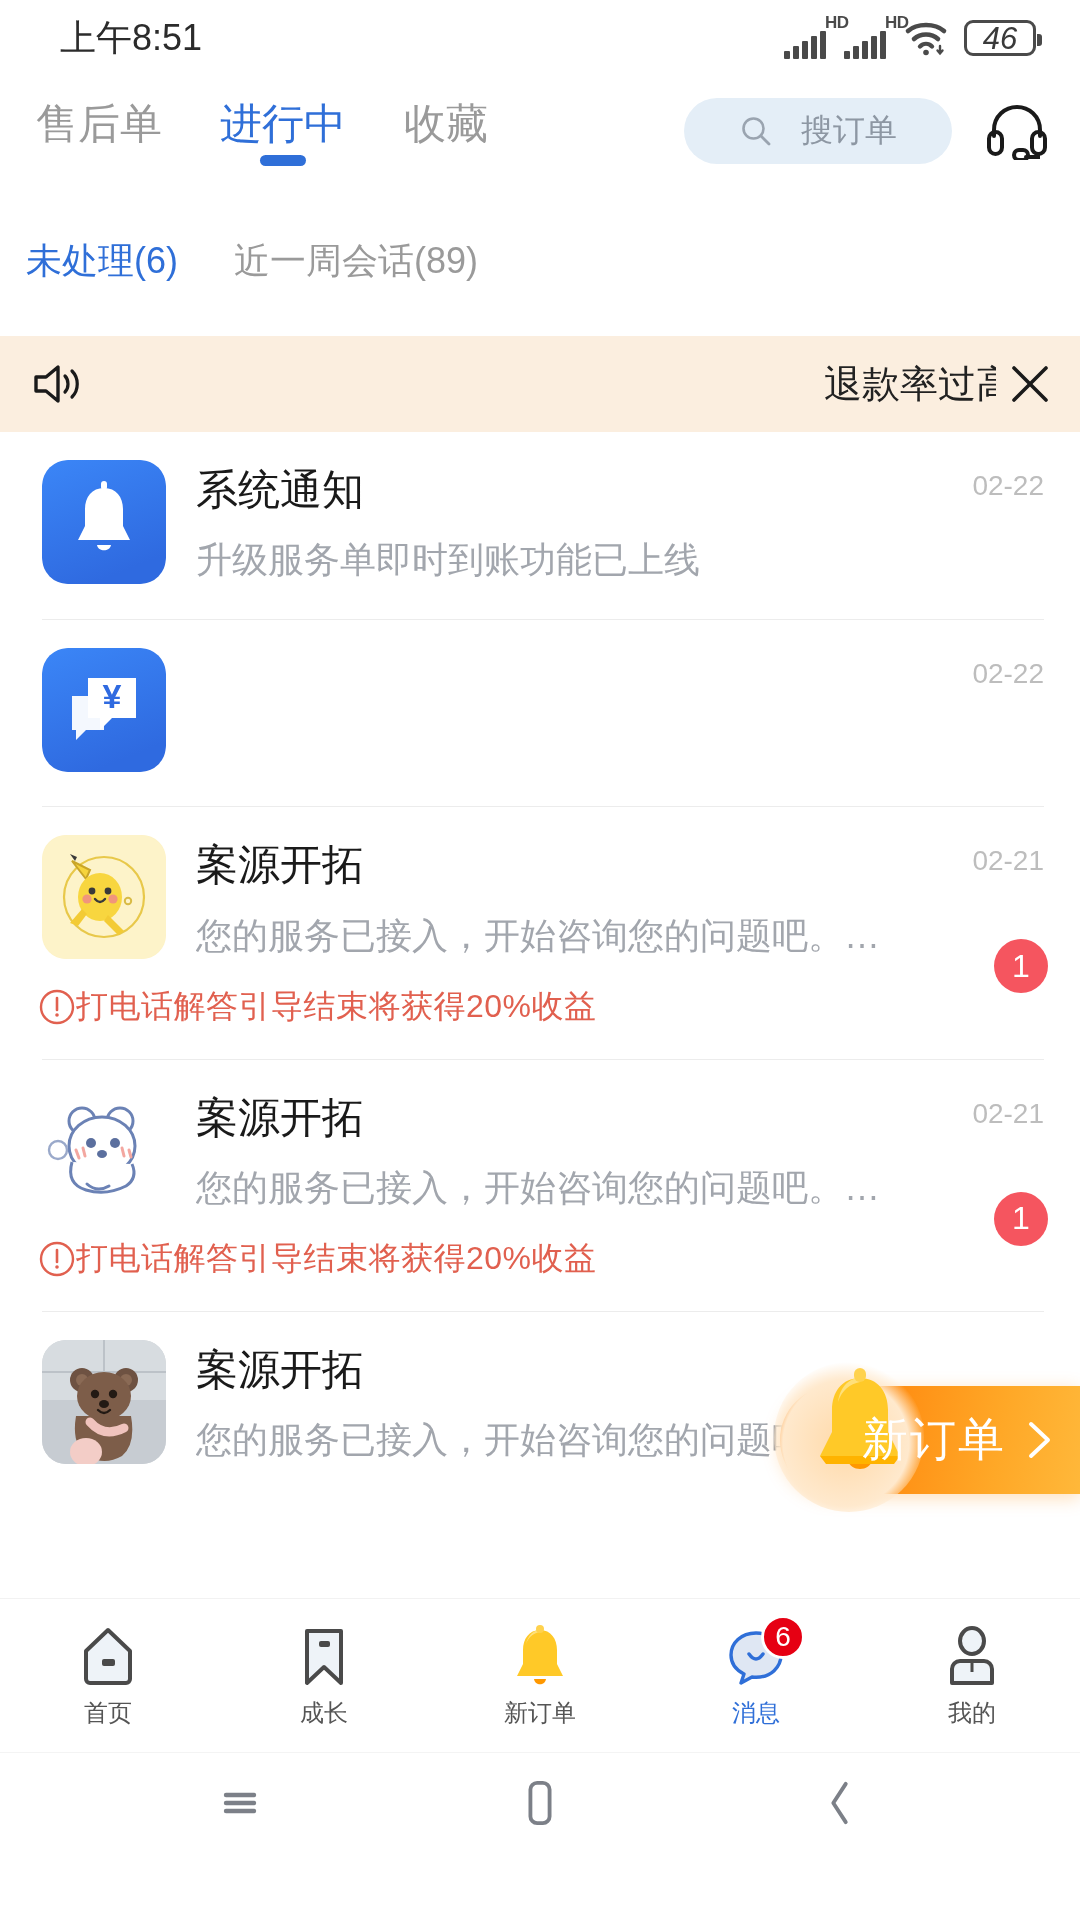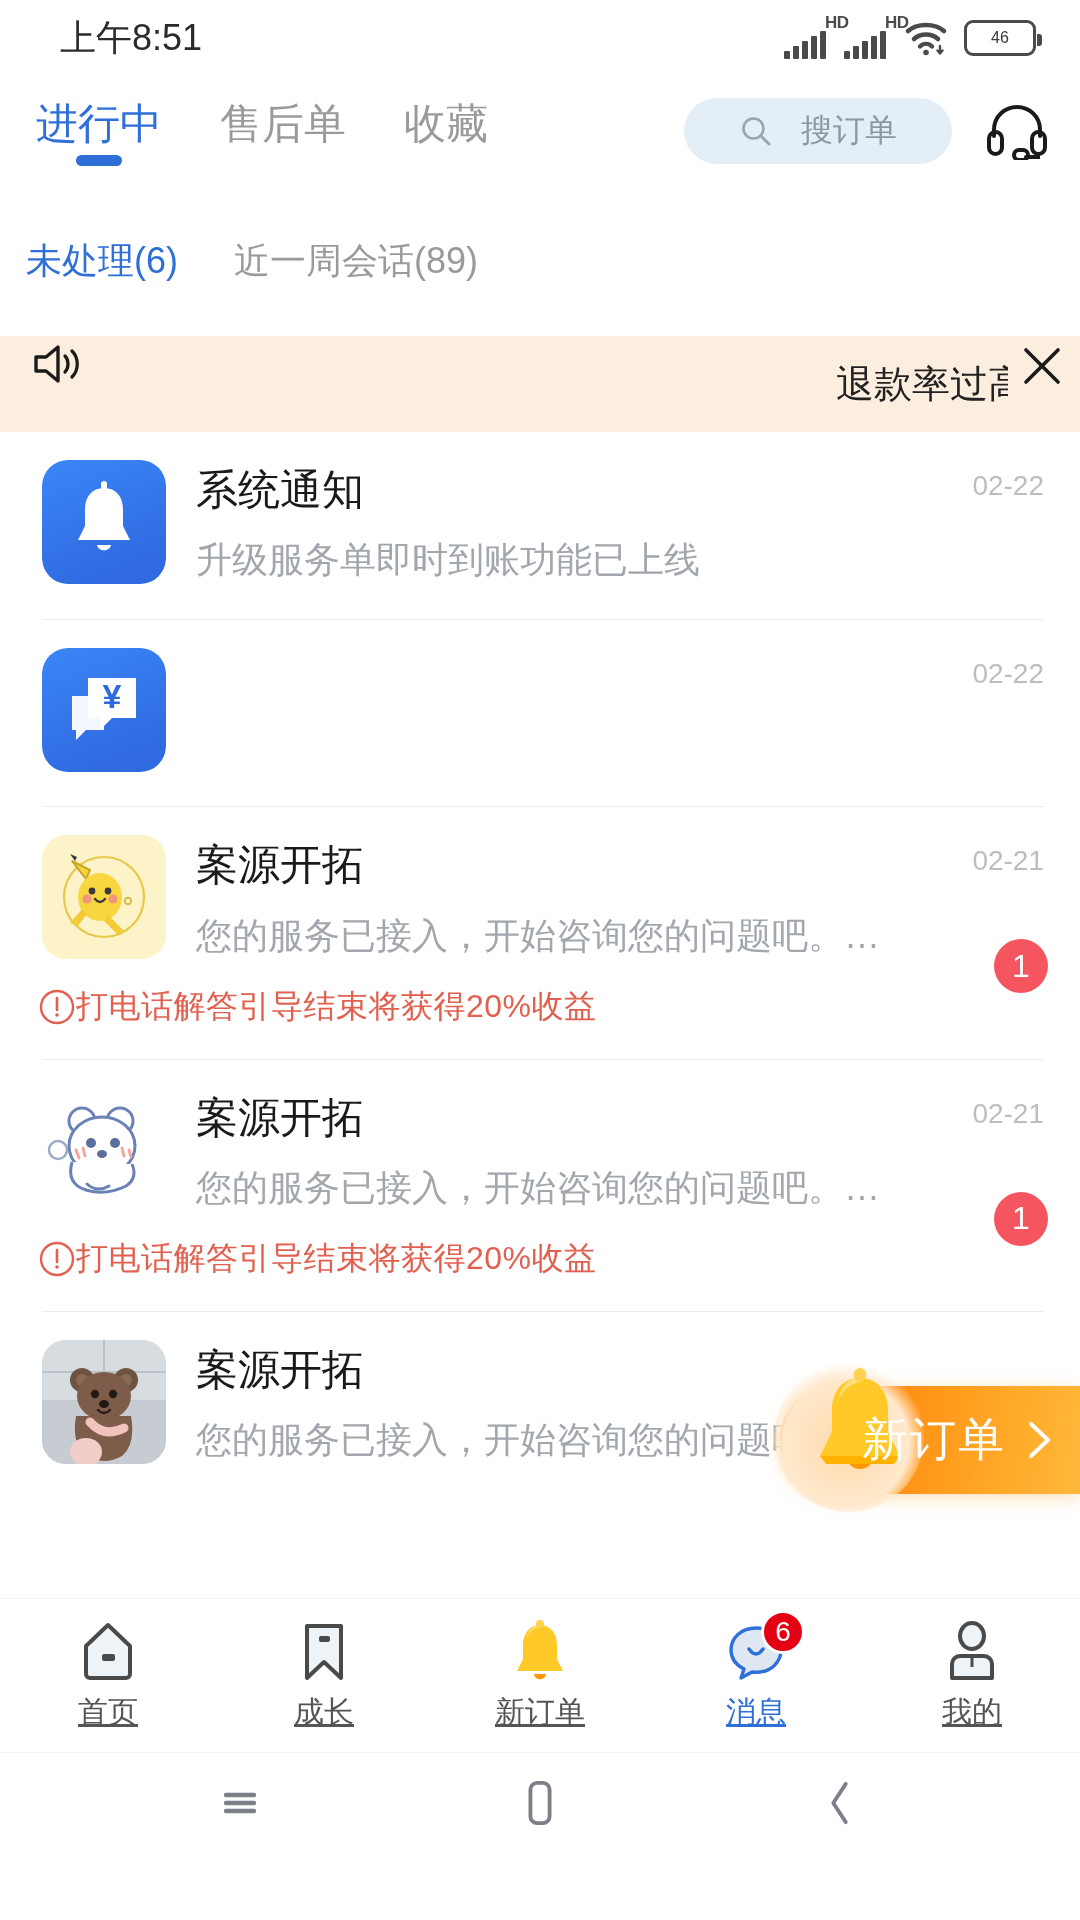--- a/index.html
+++ b/index.html
@@ -53,21 +53,21 @@
   .battery {
     position: relative;
     width: 72px; height: 36px;
     border: 3px solid #4a4a4a; border-radius: 9px;
     display: flex; align-items: center; justify-content: center;
   }
   .battery::after {
     content: ""; position: absolute; right: -9px; top: 11px;
     width: 5px; height: 12px; background: #4a4a4a; border-radius: 0 3px 3px 0;
   }
-  .battery span { font-size: 16px; color: #3a3a3a; font-weight: 400; line-height:1; }
+  .battery span { font-size: 31px; color: #3a3a3a; font-weight: 400; line-height:1;font-style:italic; }
 
   
   .topbar {
     position: absolute; top: 76px; left: 0;
     width: 1080px; height: 110px;
     display: flex; align-items: center;
     padding: 0 28px 0 36px;
   }
   .tab {
     position: relative;
@@ -102,22 +102,22 @@
   .subtab {
     font-size: 36px; color: #9a9a9a; margin-right: 56px; white-space: nowrap;
   }
   .subtab.active { color: #2f6fd8; }
 
   
   .banner {
     position: absolute; top: 336px; left: 0;
     width: 1080px; height: 96px;
     background: #fbeedf;
-    display: flex; align-items: flex-start;
-    padding: 0 8px 0 30px;
+    display: flex; align-items: center;
+    padding: 0 20px 0 30px;
     overflow: hidden;
   }
   .banner-speaker { width: 56px; height: 56px; flex: none; }
   .banner-track {
     flex: 1; height: 96px; position: relative; overflow: hidden;
   }
   .banner-text {
     position: absolute; right: -18px; top: 50%; transform: translateY(-50%);
     font-size: 38px; color: #222; white-space: nowrap;
   }
@@ -206,21 +206,21 @@
     background: #fff;
     border-top: 1px solid #f2f2f2;
     display: flex; align-items: center;
   }
   .tabitem {
     flex: 1; height: 154px;
     display: flex; flex-direction: column; align-items: center; justify-content: center;
     position: relative; gap: 8px;
   }
   .tabicon { width: 66px; height: 66px; position: relative; display:flex; align-items:center; justify-content:center;}
-  .tablabel { font-size: 30px; color: #555; text-decoration: underline; }
+  .tablabel { font-size: 24px; color: #555; }
   .tabitem.active .tablabel { color: #2f6fd8; }
   .tabbadge {
     position: absolute; left: 38px; top: -8px;
     min-width: 44px; height: 44px; padding: 0 10px;
     background: #e60013; color: #fff;
     border-radius: 22px; font-size: 28px;
     display: flex; align-items: center; justify-content: center;
     border: 3px solid #fff;
   }
 
@@ -273,22 +273,22 @@
         <path d="M36 28 l0 7 M33.5 32.5 l2.5 3 2.5 -3" stroke="#4a4a4a" stroke-width="2.4" fill="none" stroke-linecap="round"></path>
       </svg>
 
       <div class="battery">
         <span>46</span>
       </div>
     </div>
   </div>
 
   <div class="topbar">
+    <div class="tab">售后单</div>
     <div class="tab active">进行中</div>
-    <div class="tab">售后单</div>
     <div class="tab">收藏</div>
 
     <div class="searchbox">
       <svg width="34" height="34" viewBox="0 0 34 34">
         <circle cx="14.5" cy="14.5" r="10" stroke="#9aa4b0" stroke-width="2.6" fill="none"></circle>
         <line x1="21.8" y1="21.8" x2="30" y2="30" stroke="#9aa4b0" stroke-width="2.8" stroke-linecap="round"></line>
       </svg>
       <span class="ph">搜订单</span>
     </div>
 

